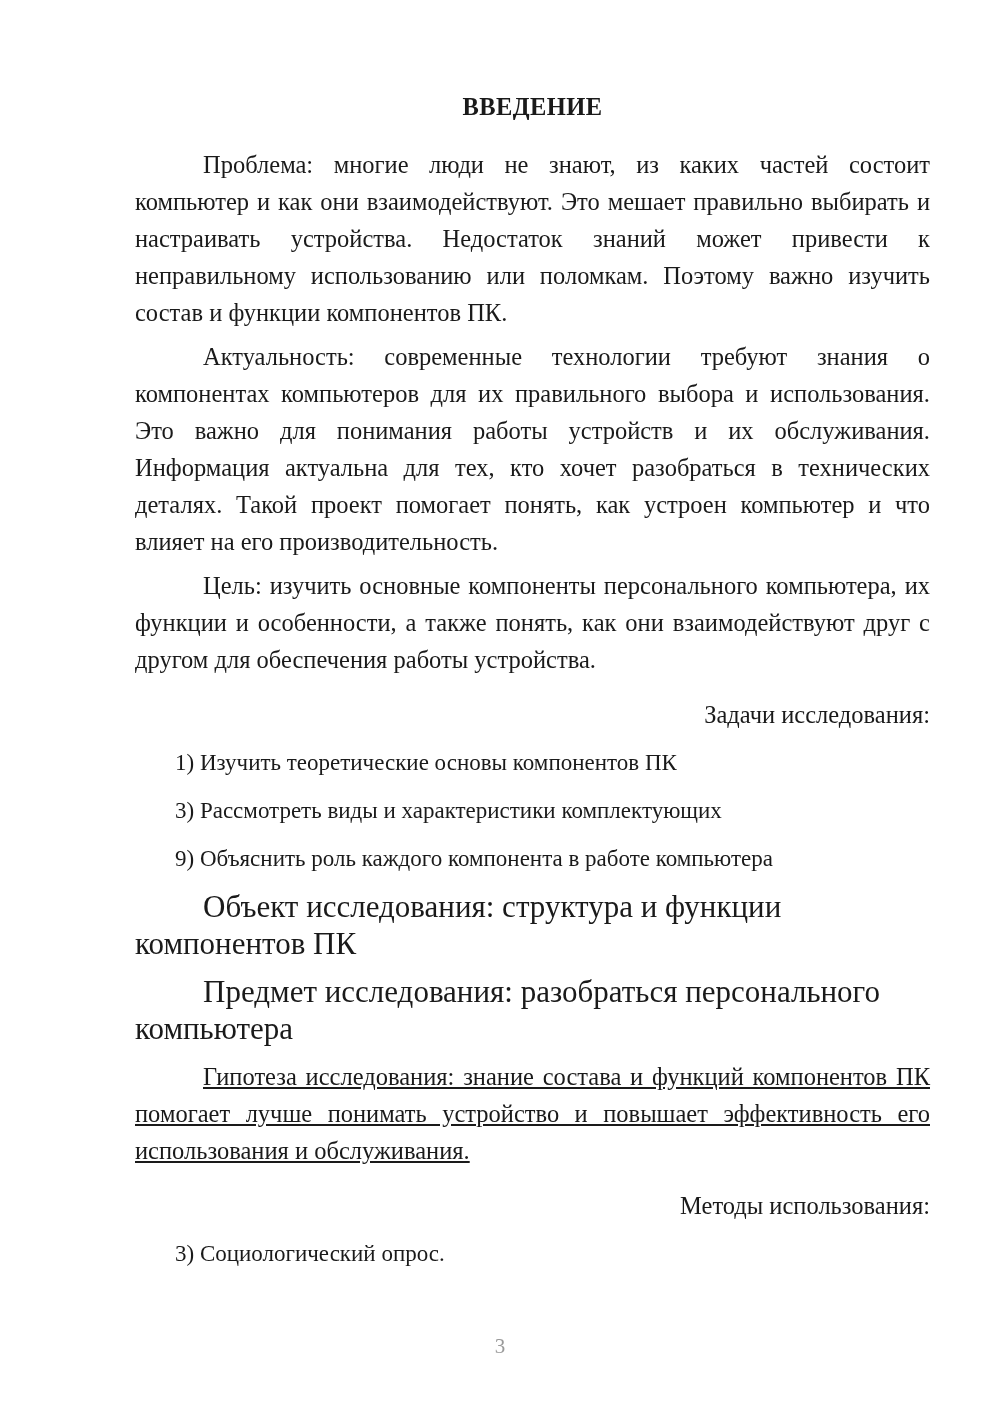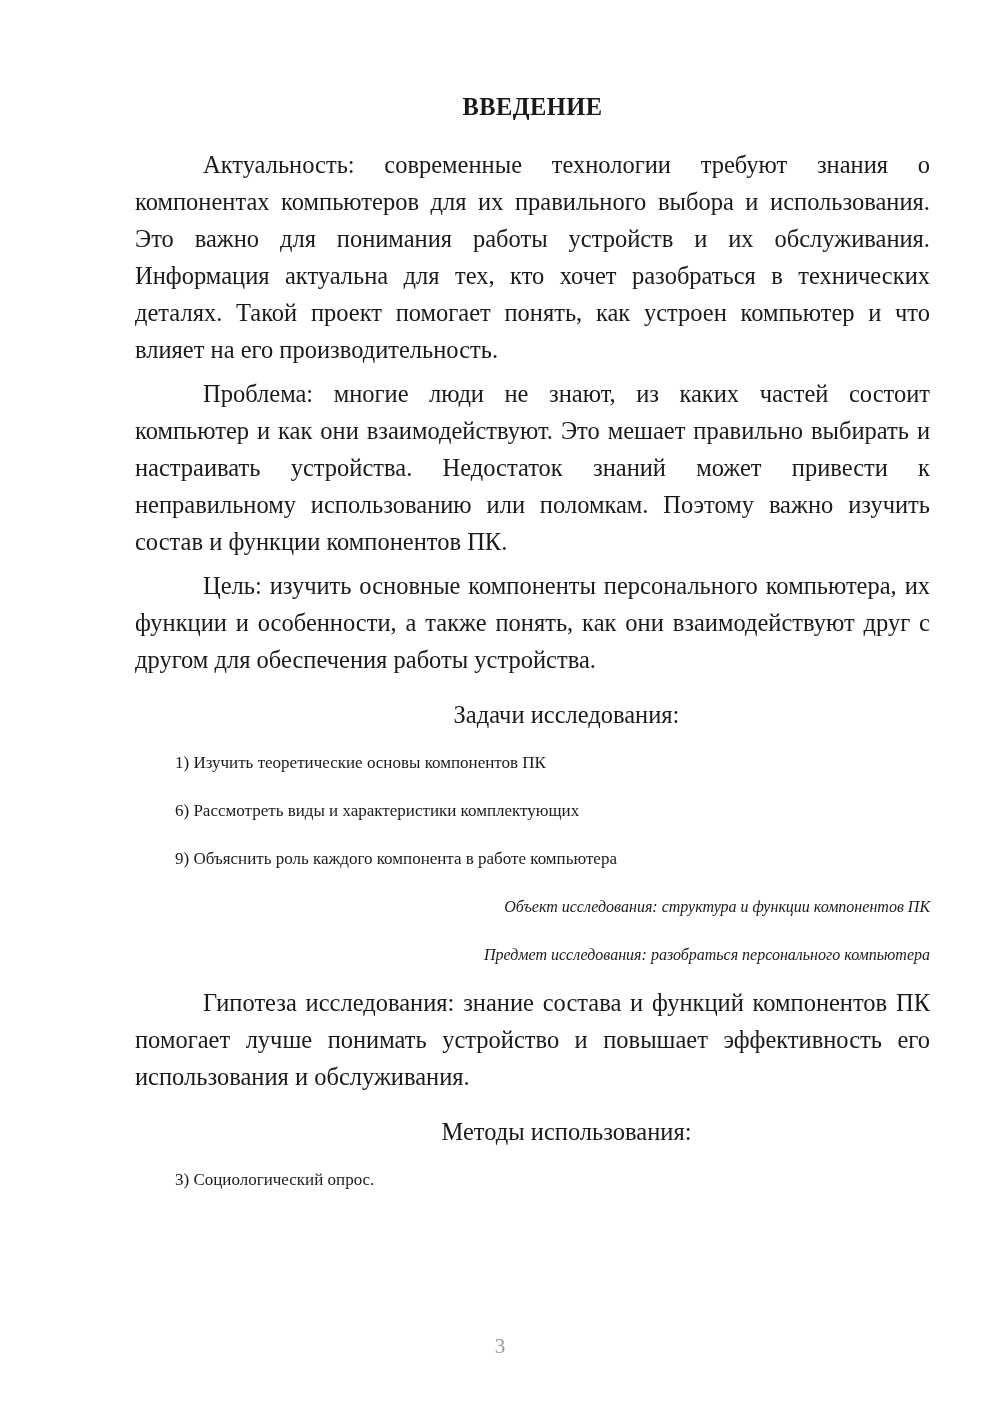--- a/index.html
+++ b/index.html
@@ -42,47 +42,46 @@
     text-indent: 68px;
     margin: 0 0 7px 0;
     hyphens: none;
   }
   .para-last-left {
     text-align-last: left;
   }
   .lead {
     font-size: 24.5px;
     line-height: 37px;
-    text-align: center;
+    text-align: right;
     text-indent: 68px;
     margin: 0;
     padding-top: 11px;
   }
   .numlist {
     list-style: none;
     margin: 0;
     padding: 0;
   }
   .numlist li {
-    font-size: 17px;
+    font-size: 23px;
     line-height: 37px;
     text-align: left;
     margin: 0;
     padding: 11px 0 0 40px;
     text-indent: -40px;
     margin-left: 40px;
   }
   .block-line {
-    font-size: 16px;
+    font-size: 31px;
     line-height: 37px;
-    text-align: right;
+    text-align: left;
     text-indent: 68px;
     margin: 0;
     padding-top: 11px;
-    font-style: italic;
   }
   .page-number {
     position: absolute;
     left: 0;
     right: 0;
     top: 1330px;
     text-align: center;
     font-size: 21px;
     color: #9a9a9a;
     font-family: "Liberation Serif", "DejaVu Serif", serif;
@@ -90,39 +89,39 @@
 </style>
 </head>
 <body>
 
 <div class="page">
 
   <div class="content">
 
     <h1 class="doc-title">ВВЕДЕНИЕ</h1>
 
+    <p class="para">Проблема: многие люди не знают, из каких частей состоит компьютер и как они взаимодействуют. Это мешает правильно выбирать и настраивать устройства. Недостаток знаний может привести к неправильному использованию или поломкам. Поэтому важно изучить состав и функции компонентов ПК.</p>
+
     <p class="para">Актуальность: современные технологии требуют знания о компонентах компьютеров для их правильного выбора и использования. Это важно для понимания работы устройств и их обслуживания. Информация актуальна для тех, кто хочет разобраться в технических деталях. Такой проект помогает понять, как устроен компьютер и что влияет на его производительность.</p>
-
-    <p class="para">Проблема: многие люди не знают, из каких частей состоит компьютер и как они взаимодействуют. Это мешает правильно выбирать и настраивать устройства. Недостаток знаний может привести к неправильному использованию или поломкам. Поэтому важно изучить состав и функции компонентов ПК.</p>
 
     <p class="para">Цель: изучить основные компоненты персонального компьютера, их функции и особенности, а также понять, как они взаимодействуют друг с другом для обеспечения работы устройства.</p>
 
     <p class="lead">Задачи исследования:</p>
 
     <ul class="numlist">
       <li>1) Изучить теоретические основы компонентов ПК</li>
-      <li>6) Рассмотреть виды и характеристики комплектующих</li>
+      <li>3) Рассмотреть виды и характеристики комплектующих</li>
       <li>9) Объяснить роль каждого компонента в работе компьютера</li>
     </ul>
 
     <p class="block-line">Объект исследования: структура и функции компонентов ПК</p>
 
     <p class="block-line">Предмет исследования: разобраться персонального компьютера</p>
 
-    <p class="para para-last-left" style="padding-top:11px;">Гипотеза исследования: знание состава и функций компонентов ПК помогает лучше понимать устройство и повышает эффективность его использования и обслуживания.</p>
+    <p class="para para-last-left" style="padding-top:11px;text-decoration:underline;">Гипотеза исследования: знание состава и функций компонентов ПК помогает лучше понимать устройство и повышает эффективность его использования и обслуживания.</p>
 
     <p class="lead">Методы использования:</p>
 
     <ul class="numlist">
       <li>3) Социологический опрос.</li>
     </ul>
 
   </div>
 
   <div class="page-number">3</div>

